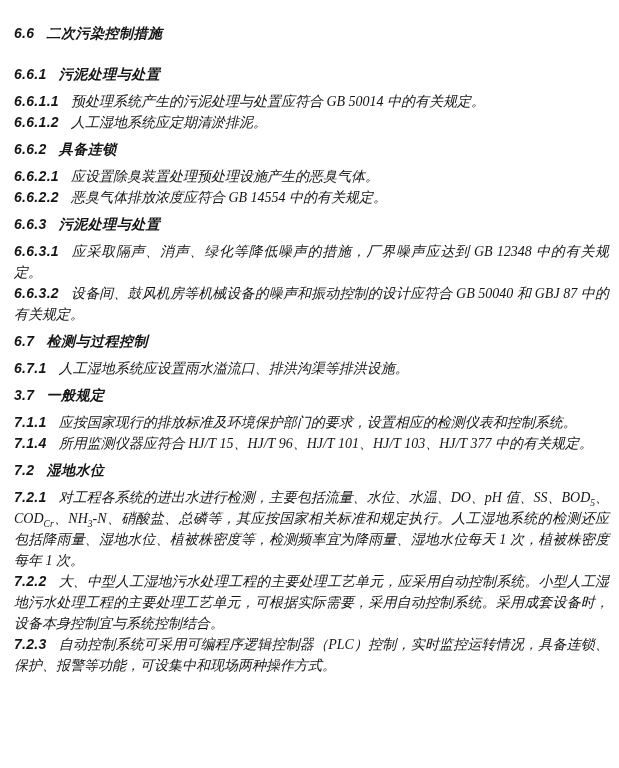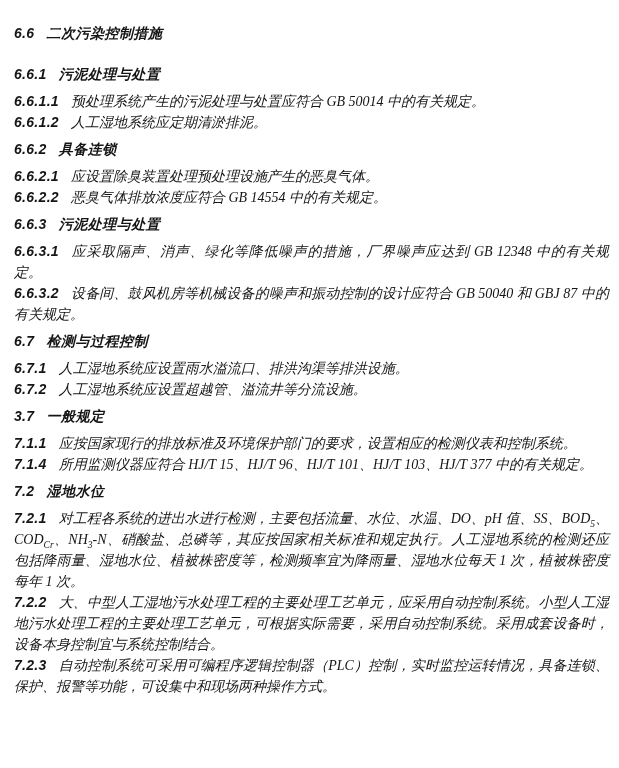--- a/index.html
+++ b/index.html
@@ -64,21 +64,20 @@
       <div class="blk blk-p"><span class="num">6.6.1.1</span><span class="txt">预处理系统产生的污泥处理与处置应符合 GB 50014 中的有关规定。</span></div>
       <div class="blk blk-p"><span class="num">6.6.1.2</span><span class="txt">人工湿地系统应定期清淤排泥。</span></div>
       <div class="blk blk-h3"><span class="num">6.6.2</span><span class="txt">具备连锁</span></div>
       <div class="blk blk-p"><span class="num">6.6.2.1</span><span class="txt">应设置除臭装置处理预处理设施产生的恶臭气体。</span></div>
       <div class="blk blk-p"><span class="num">6.6.2.2</span><span class="txt">恶臭气体排放浓度应符合 GB 14554 中的有关规定。</span></div>
       <div class="blk blk-h3"><span class="num">6.6.3</span><span class="txt">污泥处理与处置</span></div>
       <div class="blk blk-p"><span class="num">6.6.3.1</span><span class="txt">应采取隔声、消声、绿化等降低噪声的措施，厂界噪声应达到 GB 12348 中的有关规定。</span></div>
       <div class="blk blk-p"><span class="num">6.6.3.2</span><span class="txt">设备间、鼓风机房等机械设备的噪声和振动控制的设计应符合 GB 50040 和 GBJ 87 中的有关规定。</span></div>
       <div class="blk blk-h2"><span class="num">6.7</span><span class="txt">检测与过程控制</span></div>
       <div class="blk blk-p"><span class="num">6.7.1</span><span class="txt">人工湿地系统应设置雨水溢流口、排洪沟渠等排洪设施。</span></div>
-      <div class="blk blk-p"><span class="num">6.7.2</span><span class="txt">人工湿地系统应设置超越管、溢流井等分流设施。</span></div>
       <div class="blk blk-h2"><span class="num">3.7</span><span class="txt">一般规定</span></div>
       <div class="blk blk-p"><span class="num">7.1.1</span><span class="txt">应按国家现行的排放标准及环境保护部门的要求，设置相应的检测仪表和控制系统。</span></div>
       <div class="blk blk-p"><span class="num">7.1.4</span><span class="txt">所用监测仪器应符合 HJ/T 15、HJ/T 96、HJ/T 101、HJ/T 103、HJ/T 377 中的有关规定。</span></div>
       <div class="blk blk-h2"><span class="num">7.2</span><span class="txt">湿地水位</span></div>
       <div class="blk blk-p"><span class="num">7.2.1</span><span class="txt">对工程各系统的进出水进行检测，主要包括流量、水位、水温、DO、pH 值、SS、BOD<sub>5</sub>、COD<sub>Cr</sub>、NH<sub>3</sub>-N、硝酸盐、总磷等，其应按国家相关标准和规定执行。人工湿地系统的检测还应包括降雨量、湿地水位、植被株密度等，检测频率宜为降雨量、湿地水位每天 1 次，植被株密度每年 1 次。</span></div>
       <div class="blk blk-p"><span class="num">7.2.2</span><span class="txt">大、中型人工湿地污水处理工程的主要处理工艺单元，应采用自动控制系统。小型人工湿地污水处理工程的主要处理工艺单元，可根据实际需要，采用自动控制系统。采用成套设备时，设备本身控制宜与系统控制结合。</span></div>
       <div class="blk blk-p"><span class="num">7.2.3</span><span class="txt">自动控制系统可采用可编程序逻辑控制器（PLC）控制，实时监控运转情况，具备连锁、保护、报警等功能，可设集中和现场两种操作方式。</span></div>
     </div>
 </div>
 

